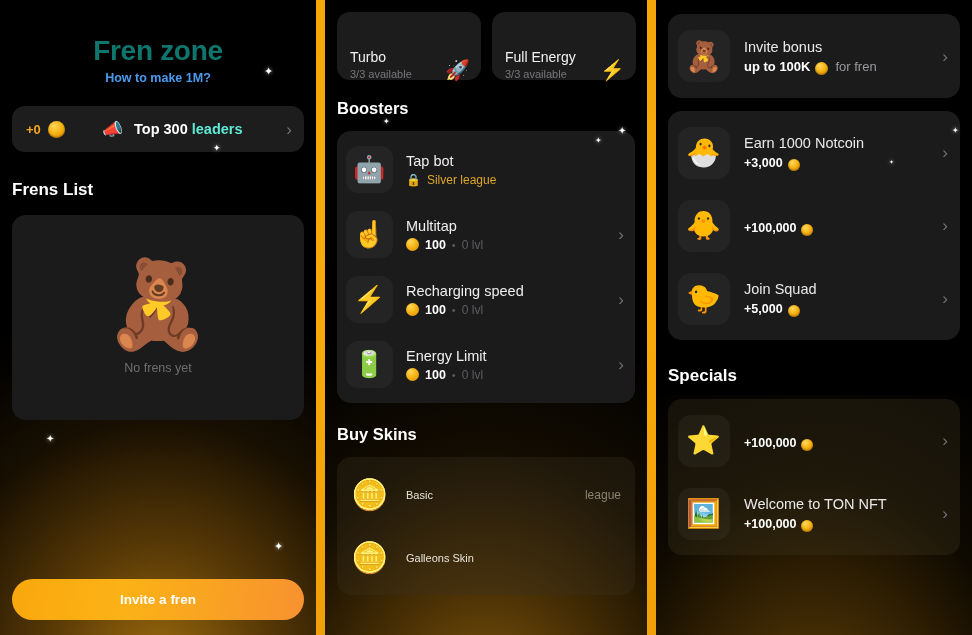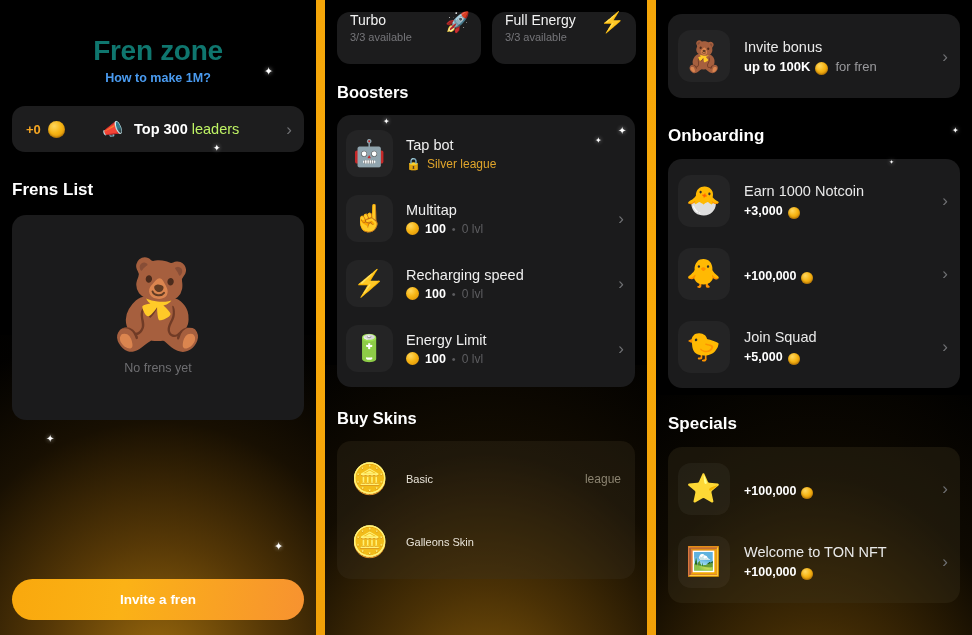--- a/index.html
+++ b/index.html
@@ -78,21 +78,21 @@
     display: inline-block; border-radius: 50%;
     background: radial-gradient(circle at 36% 30%, #ffd75e 0%, #f7b514 45%, #d98b06 100%);
     box-shadow: inset 0 -1px 2px rgba(120,70,0,.6);
     vertical-align: middle;
   }
   .coin-16 { width: 17px; height: 17px; margin-left: 7px; }
   .coin-12 { width: 12px; height: 12px; margin-left: 5px; position: relative; top: 2px; }
   .coin-13 { width: 13px; height: 13px; margin-left: 5px; position: relative; top: 2px; }
   .horn { margin-left: 38px; font-size: 17px; line-height: 1; }
   .leaders-txt { margin-left: 10px; font-size: 14.5px; color: #fff; font-weight: bold; }
-  .leaders-txt em { font-style: normal; color: #bef264; font-weight: normal; text-align: right; }
+  .leaders-txt em { font-style: normal; color: #5eead4; font-weight: bold; text-align: right; }
   .chev { margin-left: auto; color: #6f7073; font-size: 17px; font-weight: 300; line-height: 1; }
 
   .lp-section {
     color: #fff; font-size: 17px; font-weight: bold;
     margin: 28px 0 0 12px;
   }
   .frens-box {
     margin: 15px 12px 0 12px;
     height: 205px;
     background: #1b1b1c;
@@ -127,22 +127,22 @@
     text-shadow: 0 0 4px rgba(255,255,255,.65);
   }
 
   
   .mp-h { color: #fff; font-size: 16.5px; font-weight: bold; margin: 14px 0 0 12px; }
   .daily-row { display: flex; gap: 11px; margin: 12px 11px 0 12px; }
   .daily-card {
     flex: 1;
     background: #1c1c1d;
     border-radius: 13px;
-    height: 52px;
-    display: flex; align-items: flex-start;
+    height: 68px;
+    display: flex; align-items: flex-end;
     padding: 0 11px 0 13px;
   }
   .daily-l { flex: 1; }
   .daily-name { color: #f2f2f2; font-size: 14px; }
   .daily-av { color: #76767a; font-size: 11px; margin-top: 3px; }
   .daily-ic { font-size: 20px; line-height: 1; }
 
   .boosters-card {
     margin: 13px 12px 0 12px;
     background: #1b1b1c;
@@ -372,21 +372,20 @@
           <div class="ib-title">Invite bonus</div>
           <div class="ib-sub">
             <b>up to 100K</b>
             <span class="coin coin-13"></span>
             <span class="tail">for fren</span>
           </div>
         </div>
         <span class="chev">›</span>
       </div>
 
-      <div class="rp-h">Onboarding</div>
 
       <div class="task-card">
         <div class="trow">
           <div class="tic">🐣</div>
           <div class="ttxt">
             <div class="tname">Earn 1000 Notcoin</div>
             <div class="treward">
               <span>+3,000</span>
               <span class="coin coin-12"></span>
             </div>

